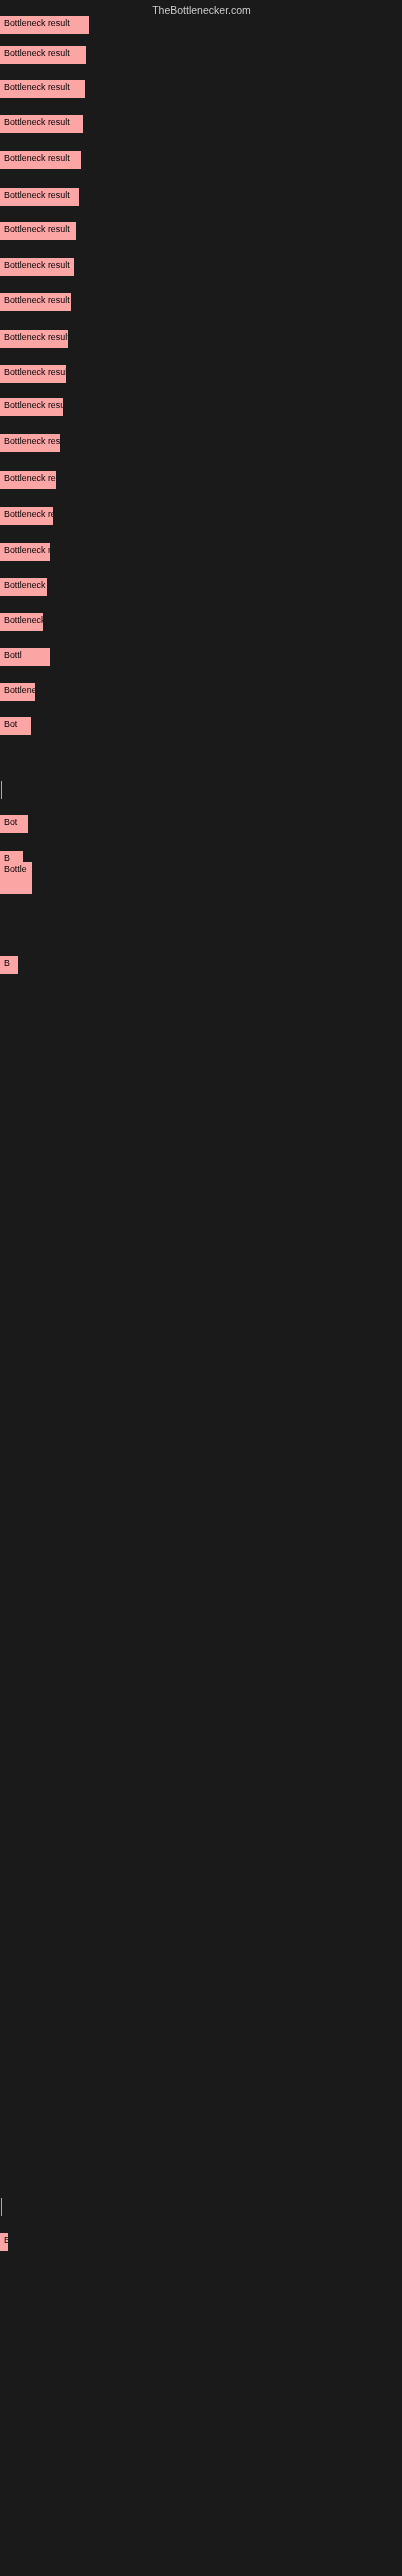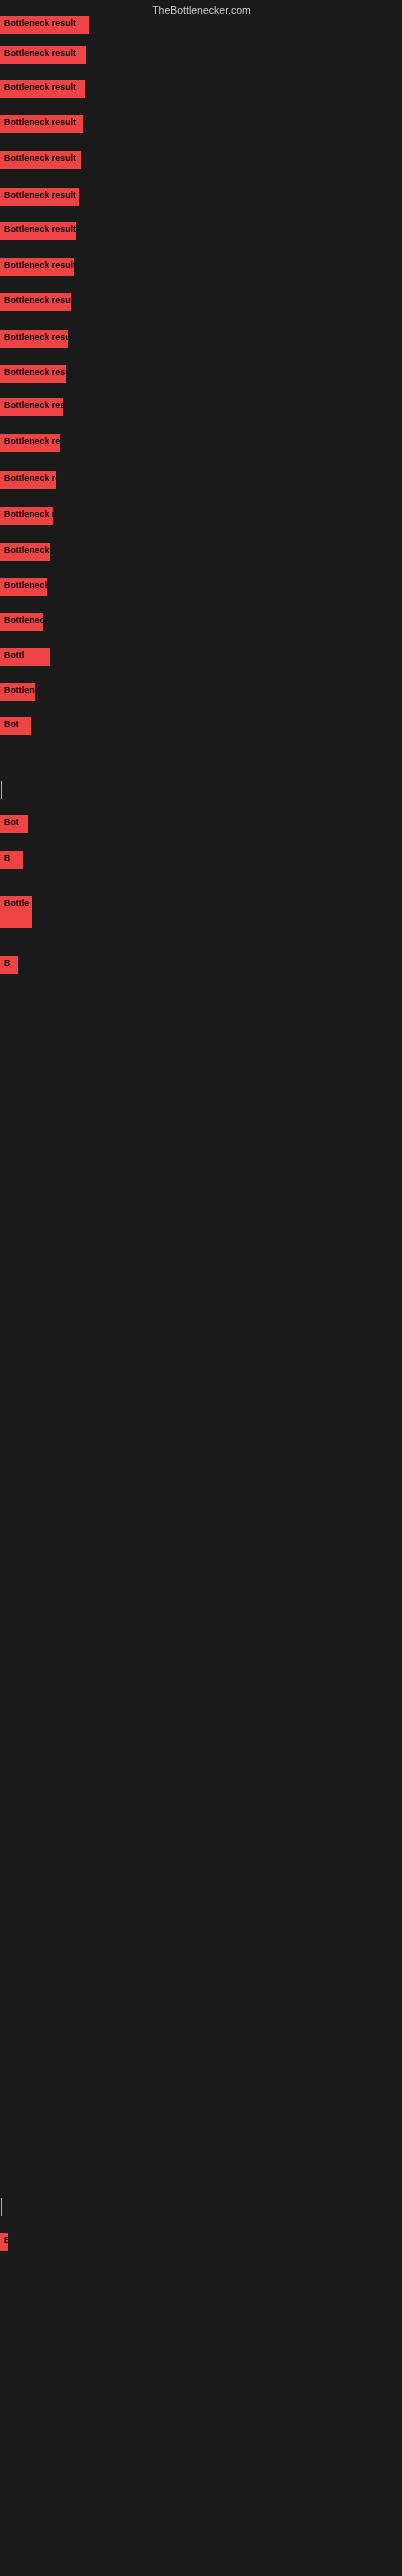--- a/index.html
+++ b/index.html
@@ -23,24 +23,24 @@
       left: 50%;
       transform: translateX(-50%);
       color: #cccccc;
       font-size: 10.5px;
       white-space: nowrap;
     }
 
     .bottleneck-badge {
       position: absolute;
       left: 0;
-      background-color: #ef4444;
+      background-color: #fca5a5;
       color: #000000;
       font-size: 8.9px;
-      font-weight: bold;
+      font-weight: normal;
       padding: 2.4px 4px;
       white-space: nowrap;
       overflow: hidden;
       line-height: 1.3;
     }
 
     .vertical-line {
       position: absolute;
       left: 0.8px;
       width: 1.6px;
@@ -70,18 +70,18 @@
     <div class="bottleneck-badge" style="top: 507px; width: 53px; height: 17.7px;">Bottleneck res</div>
     <div class="bottleneck-badge" style="top: 543px; width: 50px; height: 17.7px;">Bottleneck res</div>
     <div class="bottleneck-badge" style="top: 578px; width: 47px; height: 17.7px;">Bottleneck re</div>
     <div class="bottleneck-badge" style="top: 613px; width: 43px; height: 17.7px;">Bottleneck</div>
     <div class="bottleneck-badge" style="top: 648px; width: 50px; height: 17.7px;">Bottl</div>
     <div class="bottleneck-badge" style="top: 683px; width: 35px; height: 17.7px;">Bottlene</div>
     <div class="bottleneck-badge" style="top: 717px; width: 31px; height: 17.7px;">Bot</div>
     <div class="vertical-line" style="top: 781px; height: 17.7px;"></div>
     <div class="bottleneck-badge" style="top: 815px; width: 28px; height: 17.7px;">Bot</div>
     <div class="bottleneck-badge" style="top: 851px; width: 22.5px; height: 17.7px;">B</div>
-    <div class="bottleneck-badge" style="top: 896px; width: 32px; height: 32px;">Bottle</div>
+    <div class="bottleneck-badge" style="top: 862px; width: 32px; height: 32px;">Bottle</div>
     <div class="bottleneck-badge" style="top: 956px; width: 17.7px; height: 17.7px;">B</div>
     <div class="vertical-line" style="top: 2198px; height: 17.7px;"></div>
     <div class="bottleneck-badge" style="top: 2233px; width: 6.4px; height: 17.7px;">B</div>
   </div>
 
 
 </body></html>

